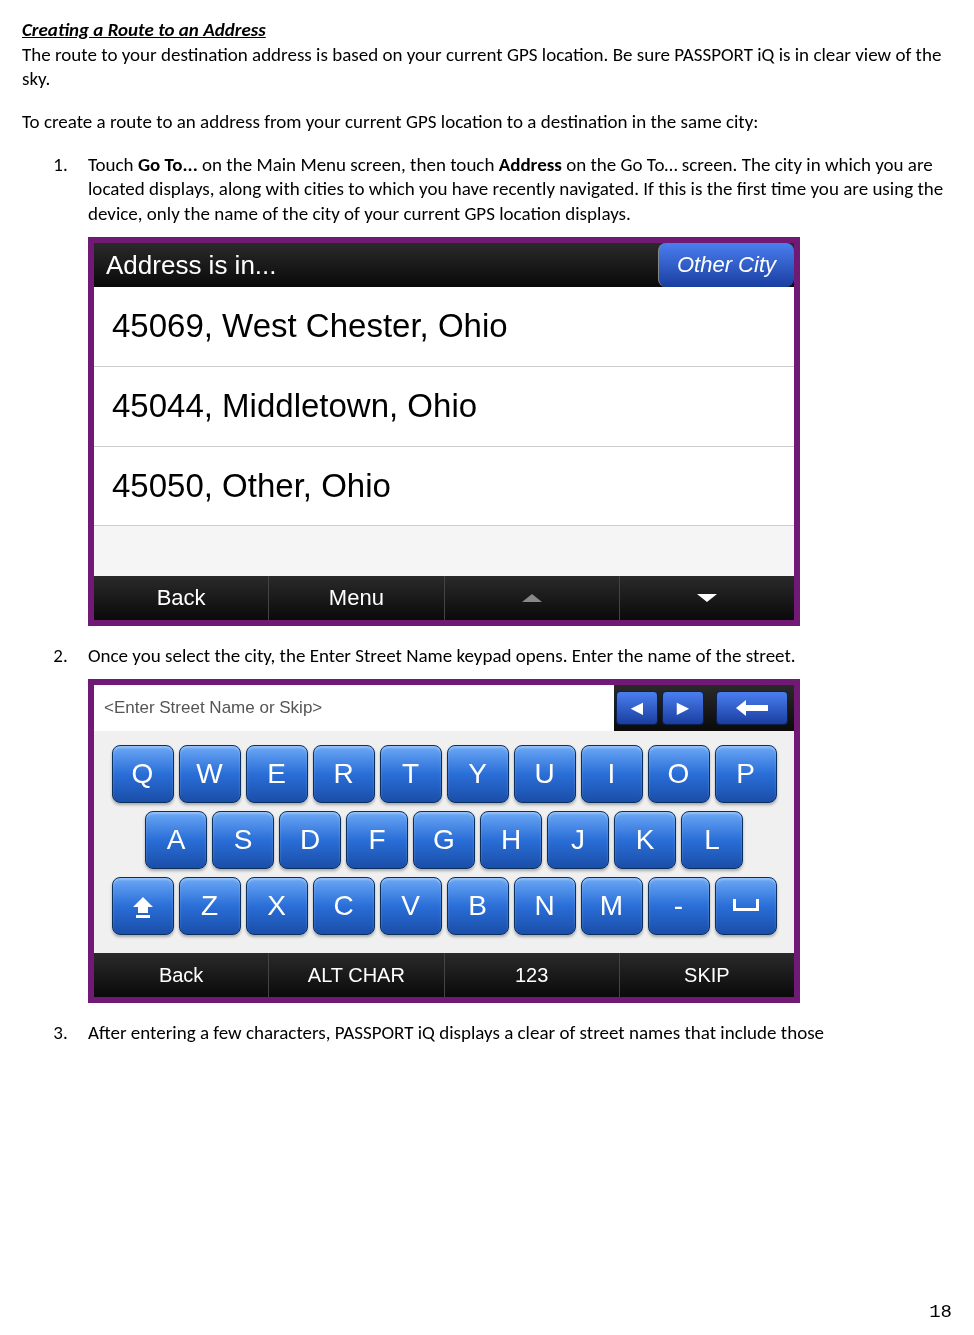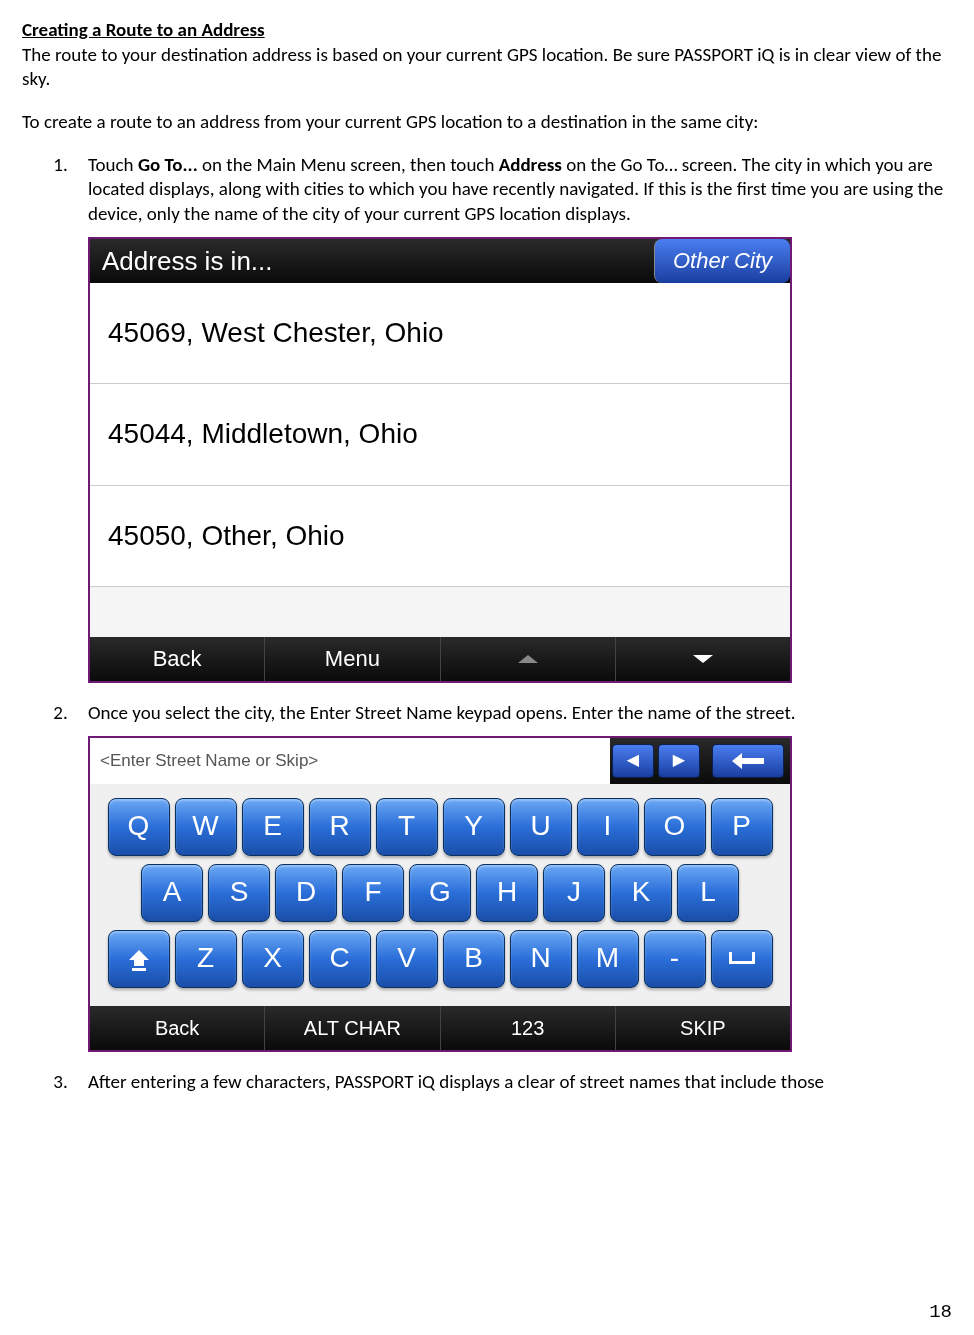--- a/index.html
+++ b/index.html
@@ -9,20 +9,21 @@
     margin: 0;
     padding: 18px 22px;
     color: #000;
     background: #fff;
     width: 974px;
     box-sizing: border-box;
   }
   .title {
     font-weight: bold;
     text-decoration: underline;
+    font-style: italic;
   }
   .para {
     margin: 0 0 18px 0;
   }
   .para2 {
     margin: 0 0 18px 0;
   }
   ol {
     padding-left: 50px;
     margin: 0;
@@ -30,21 +31,21 @@
   ol > li {
     padding-left: 16px;
     margin-bottom: 18px;
   }
   .bold {
     font-weight: bold;
   }
   .device {
     width: 700px;
     margin: 10px 0 18px 0;
-    border: 2px solid #701a75;
+    border: 6px solid #701a75;
     background: #fff;
     font-family: Arial, sans-serif;
   }
   .device-header {
     background: linear-gradient(to bottom, #2a2a2a, #0a0a0a);
     color: #fff;
     display: flex;
     align-items: stretch;
     height: 44px;
   }
@@ -61,22 +62,22 @@
     padding: 8px 18px;
     border-left: 1px solid #888;
     display: flex;
     align-items: center;
     border-radius: 8px;
   }
   .city-list {
     background: #fff;
   }
   .city-row {
-    padding: 32px 18px;
-    font-size: 28px;
+    padding: 18px 18px;
+    font-size: 33px;
     color: #000;
     border-bottom: 1px solid #ccc;
   }
   .empty-row {
     height: 50px;
     background: #f5f5f5;
   }
   .device-footer {
     background: linear-gradient(to bottom, #2a2a2a, #0a0a0a);
     color: #fff;

